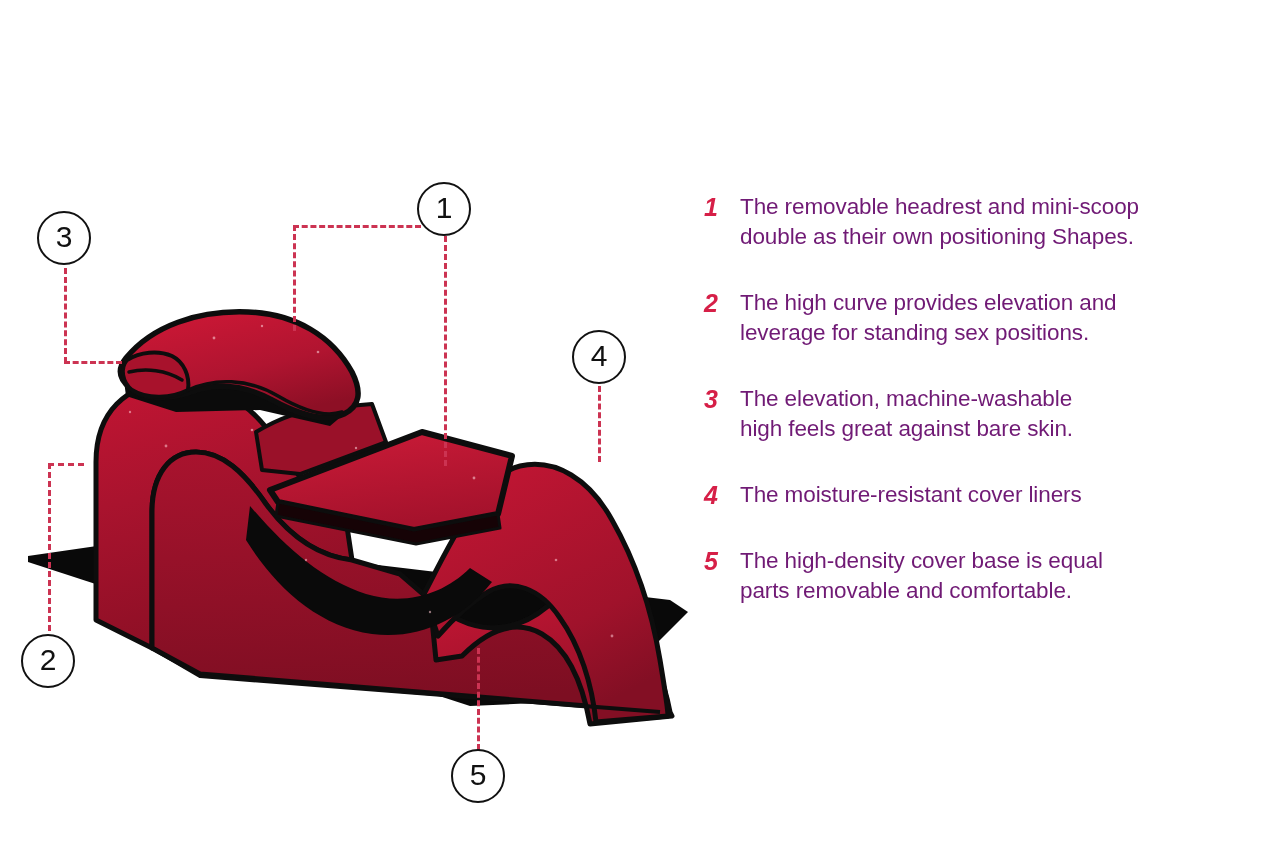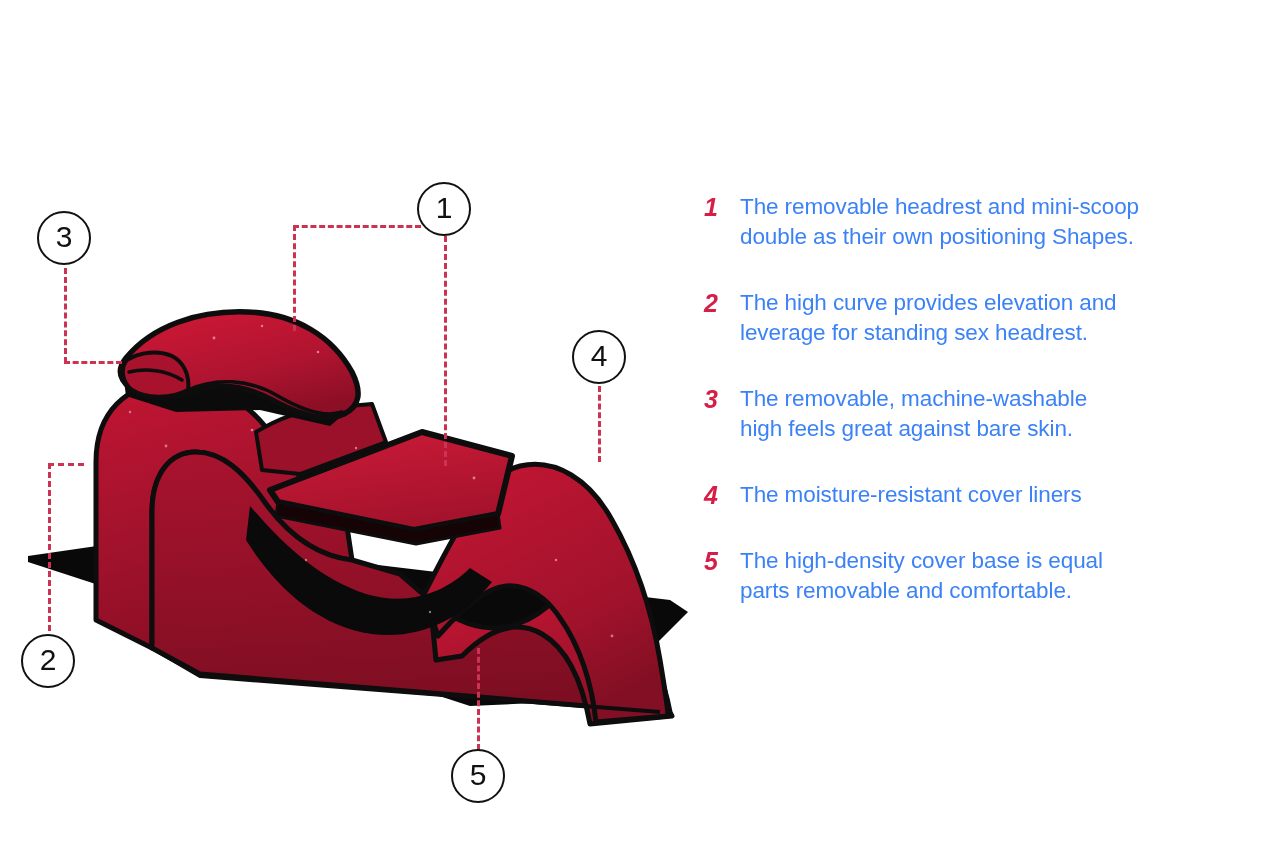--- a/index.html
+++ b/index.html
@@ -87,21 +87,21 @@
     font-style: italic;
     color: #d61f47;
     line-height: 30px;
     padding-left: 4px;
     font-family: "Liberation Sans", sans-serif;
   }
   .feature-text {
     flex: 1 1 auto;
     font-size: 22.5px;
     line-height: 30px;
-    color: #3b82f6;
+    color: #701a75;
     letter-spacing: -0.1px;
     font-family: "Liberation Sans", sans-serif;
   }
   .feature-text .ln { display: block; white-space: nowrap; }
 </style>
 </head>
 <body>
 
 <div id="page">
 
@@ -337,28 +337,28 @@
       <div class="feature-text">
         <span class="ln">The removable headrest and mini-scoop</span>
         <span class="ln">double as their own positioning Shapes.</span>
       </div>
     </div>
 
     <div class="feature-item">
       <div class="feature-num">2</div>
       <div class="feature-text">
         <span class="ln">The high curve provides elevation and</span>
-        <span class="ln">leverage for standing sex headrest.</span>
+        <span class="ln">leverage for standing sex positions.</span>
       </div>
     </div>
 
     <div class="feature-item">
       <div class="feature-num">3</div>
       <div class="feature-text">
-        <span class="ln">The removable, machine-washable</span>
+        <span class="ln">The elevation, machine-washable</span>
         <span class="ln">high feels great against bare skin.</span>
       </div>
     </div>
 
     <div class="feature-item">
       <div class="feature-num">4</div>
       <div class="feature-text">
         <span class="ln">The moisture-resistant cover liners</span>
       </div>
     </div>

